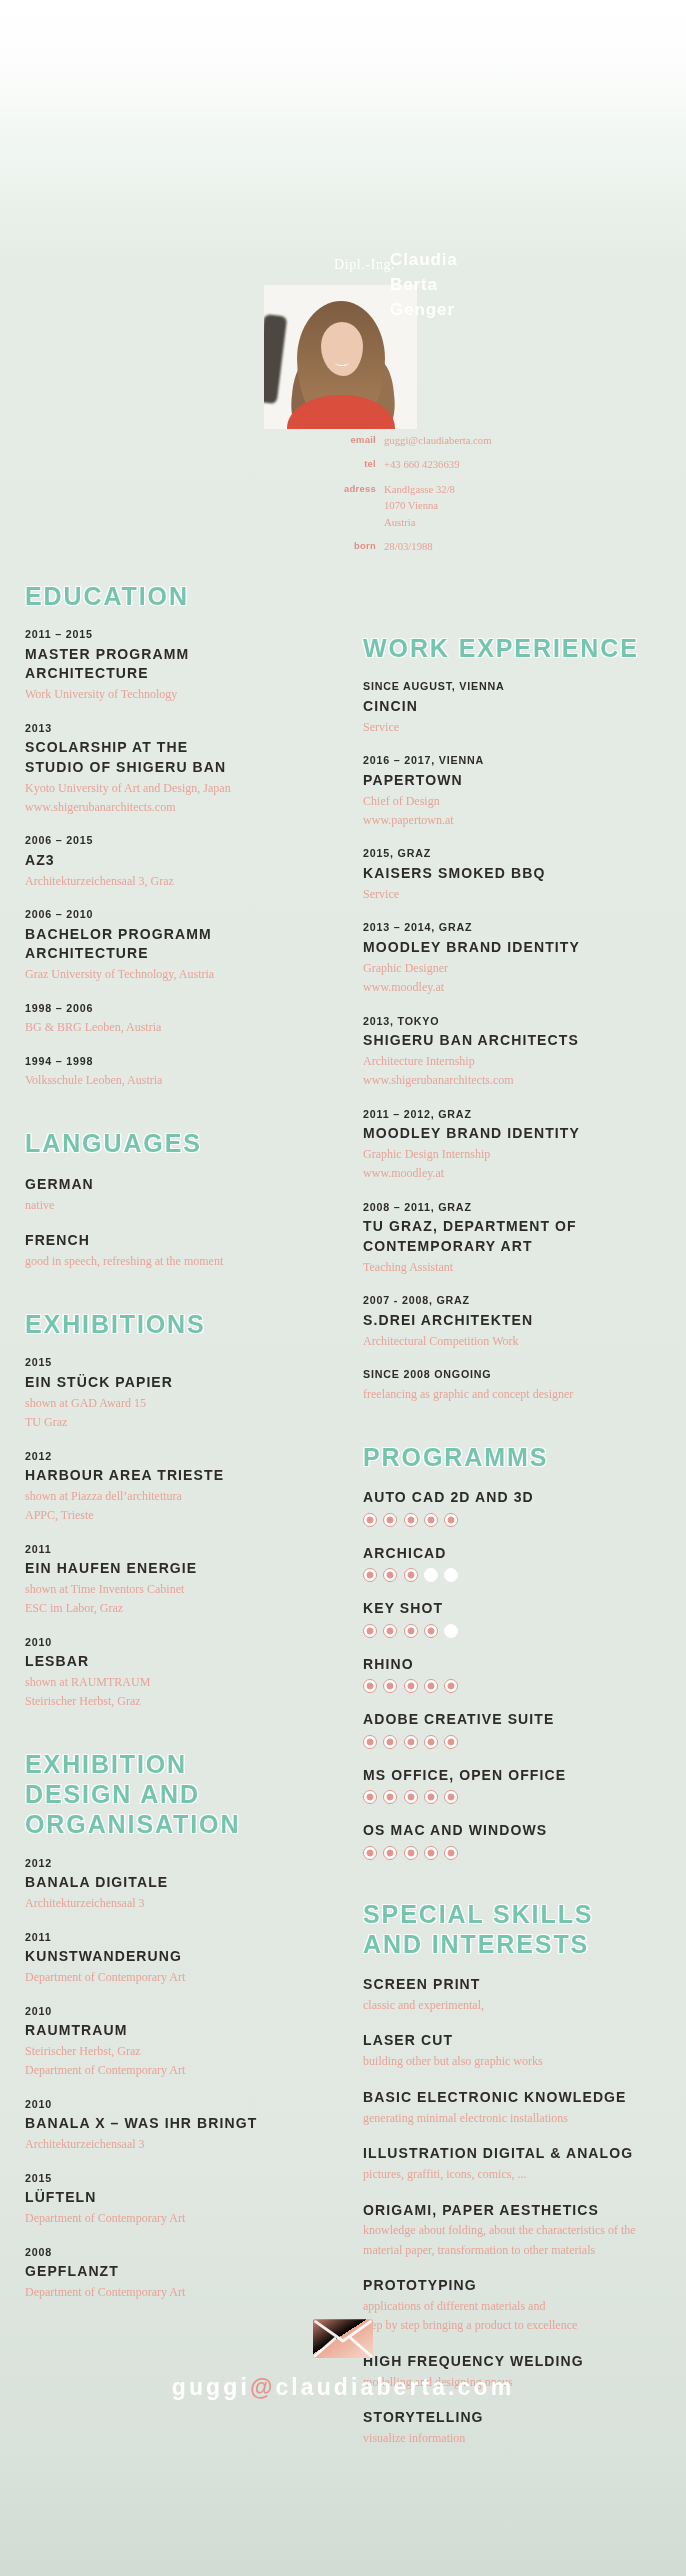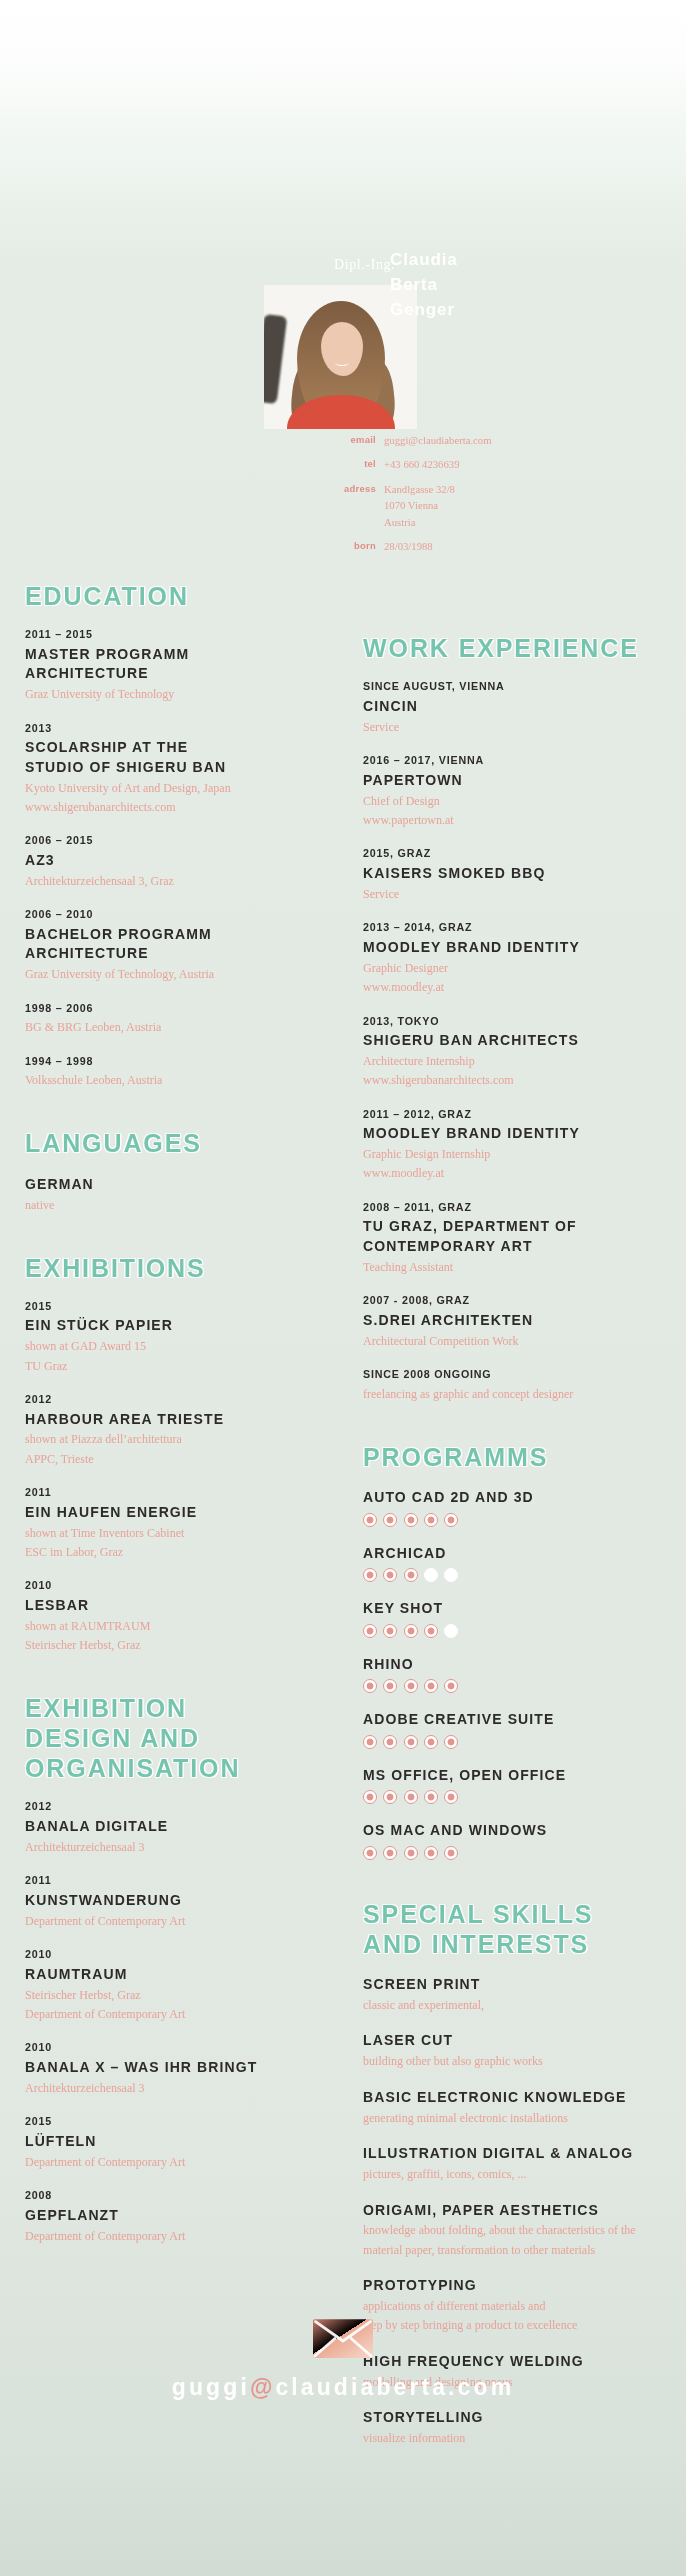--- a/index.html
+++ b/index.html
@@ -87,21 +87,21 @@
       <section class="sec">
         <h2 class="sec-heading" style="margin: 0px 0px 16.4px;">
           <div>EDUCATION</div>
         </h2>
         <div class="entry">
           <div class="entry-year">2011 – 2015</div>
           <div class="entry-title">
             <div>MASTER PROGRAMM</div>
             <div>ARCHITECTURE</div>
           </div>
-          <div class="entry-detail">Graz University of Technology</div>
+          <div class="entry-detail">Work University of Technology</div>
         </div>
         <div class="entry">
           <div class="entry-year">2013</div>
           <div class="entry-title">
             <div>SCOLARSHIP AT THE</div>
             <div>STUDIO OF SHIGERU BAN</div>
           </div>
           <div class="entry-detail">Kyoto University of Art and Design, Japan</div>
           <div class="entry-detail">www.shigerubanarchitects.com</div>
         </div>
@@ -131,20 +131,26 @@
       </section>
       <section class="sec">
         <h2 class="sec-heading" style="margin: 0px 0px 16.4px;">
           <div>LANGUAGES</div>
         </h2>
         <div class="entry">
           <div class="entry-title">
             <div>GERMAN</div>
           </div>
           <div class="entry-detail">native</div>
+        </div>
+        <div class="entry">
+          <div class="entry-title">
+            <div>FRENCH</div>
+          </div>
+          <div class="entry-detail">good in speech, refreshing at the moment</div>
         </div>
       </section>
       <section class="sec">
         <h2 class="sec-heading" style="margin: 0px 0px 16.4px;">
           <div>EXHIBITIONS</div>
         </h2>
         <div class="entry">
           <div class="entry-year">2015</div>
           <div class="entry-title">
             <div>EIN STÜCK PAPIER</div>

